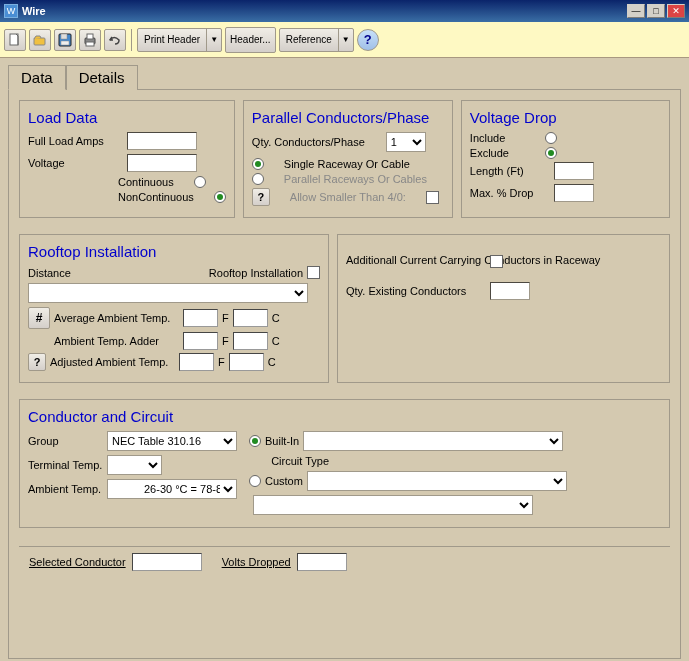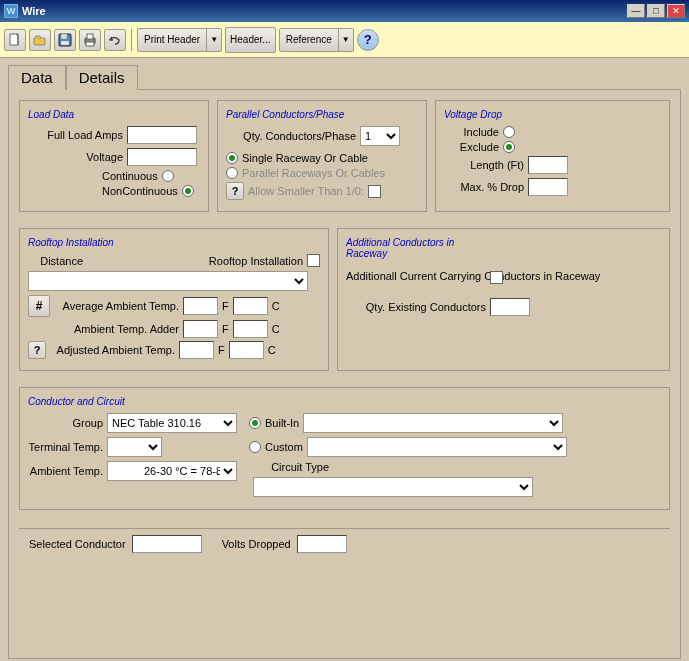--- a/index.html
+++ b/index.html
@@ -160,23 +160,22 @@
     
     .section-group {
       border: 1px solid #a0998a;
       background: #d4c9b0;
       padding: 8px;
       margin-bottom: 8px;
       position: relative;
     }
     .section-title {
       color: #0000cc;
-      font-size: 10px;
+      font-size: 15px;
       margin-bottom: 6px;
-      font-style: italic;
     }
 
     
     .top-sections {
       display: flex;
       gap: 8px;
       margin-bottom: 8px;
     }
     .load-data-section {
       flex: 0 0 190px;
@@ -189,40 +188,40 @@
     }
 
     
     .form-row {
       display: flex;
       align-items: center;
       margin-bottom: 4px;
       gap: 4px;
     }
     .form-label {
-      text-align: right;
+      text-align: left;
       white-space: nowrap;
       font-size: 11px;
     }
     .form-input {
       height: 18px;
       border: 1px inset #a0998a;
       background: white;
       font-size: 11px;
       padding: 0 2px;
     }
     .form-input-med {
       width: 70px;
     }
 
     
     .radio-row {
       display: flex;
       align-items: center;
-      gap: 4px;
+      gap: 20px;
       margin-bottom: 3px;
       font-size: 11px;
     }
 
     
     .form-select {
       height: 20px;
       border: 1px solid #a0998a;
       background: white;
       font-size: 11px;
@@ -443,21 +442,21 @@
       <div class="radio-row" style="margin-top:6px;">
         <span class="radio-custom green filled"></span>
         <span class="form-label">Single Raceway Or Cable</span>
       </div>
       <div class="radio-row">
         <span class="radio-custom"></span>
         <span class="form-label" style="color:#888;">Parallel Raceways Or Cables</span>
       </div>
       <div class="radio-row">
         <div class="help-btn">?</div>
-        <span class="form-label" style="color:#888;">Allow Smaller Than 1/0:</span>
+        <span class="form-label" style="color:#888;">Allow Smaller Than 4/0:</span>
         <span class="checkbox-custom"></span>
       </div>
     </div>
 
     <div class="section-group voltage-drop-section">
       <div class="section-title">Voltage Drop</div>
       <div class="radio-row">
         <span class="form-label" style="width:55px;">Include</span>
         <span class="radio-custom"></span>
       </div>
@@ -515,21 +514,20 @@
         <div class="help-btn">?</div>
         <span class="form-label" style="width:125px;">Adjusted Ambient Temp.</span>
         <input class="input-white" style="width: 35px;" type="text">
         <span class="form-label">F</span>
         <input class="input-white" style="width: 35px;" type="text">
         <span class="form-label">C</span>
       </div>
     </div>
 
     <div class="section-group additional-section">
-      <div class="section-title">Additional Conductors in<br>Raceway</div>
       <div class="form-row" style="align-items:flex-start; margin-top:10px;">
         <span class="form-label" style="width:140px; text-align:center; line-height:1.4;">Additionall Current Carrying Conductors in Raceway</span>
         <span class="checkbox-custom" style="margin-top:2px;"></span>
       </div>
       <div class="form-row" style="margin-top:14px;">
         <span class="form-label" style="width:140px;">Qty. Existing Conductors</span>
         <input class="form-input" style="width: 40px;" type="text">
       </div>
     </div>
   </div>
@@ -560,41 +558,41 @@
       </div>
 
       <div style="flex:1;">
         <div class="form-row">
           <span class="radio-custom green filled"></span>
           <span class="form-label">Built-In</span>
           <select class="form-select" style="width:260px;">
             <option></option>
           </select>
         </div>
+        <div class="form-row" style="margin-top:4px;">
+          <span class="form-label" style="width:80px; text-align:right; margin-right:4px;">Circuit Type</span>
+        </div>
         <div class="form-row">
           <span class="radio-custom"></span>
           <span class="form-label">Custom</span>
           <select class="form-select" style="width:260px;">
             <option></option>
           </select>
         </div>
-        <div class="form-row" style="margin-top:4px;">
-          <span class="form-label" style="width:80px; text-align:right; margin-right:4px;">Circuit Type</span>
-        </div>
         <div class="form-row">
           <select class="form-select" style="width:280px; margin-left:4px;">
             <option></option>
           </select>
         </div>
       </div>
     </div>
   </div>
 
   <div style="height:10px;"></div>
-  <div style="background:#d4c9b0; border-top:1px solid #a0998a; padding:6px 10px; display:flex; align-items:center; gap:20px;">
+  <div style="background:#d4c9b0; border-top:1px solid #a0998a; padding:6px 10px; display:flex; align-items:center; gap:20px;text-decoration:underline;">
     <div class="status-field">
       <span>Selected Conductor</span>
       <input class="input-white" style="width: 70px;" type="text">
     </div>
     <div class="status-field">
       <span>Volts Dropped</span>
       <input class="input-white" style="width: 50px;" type="text">
     </div>
   </div>
 

